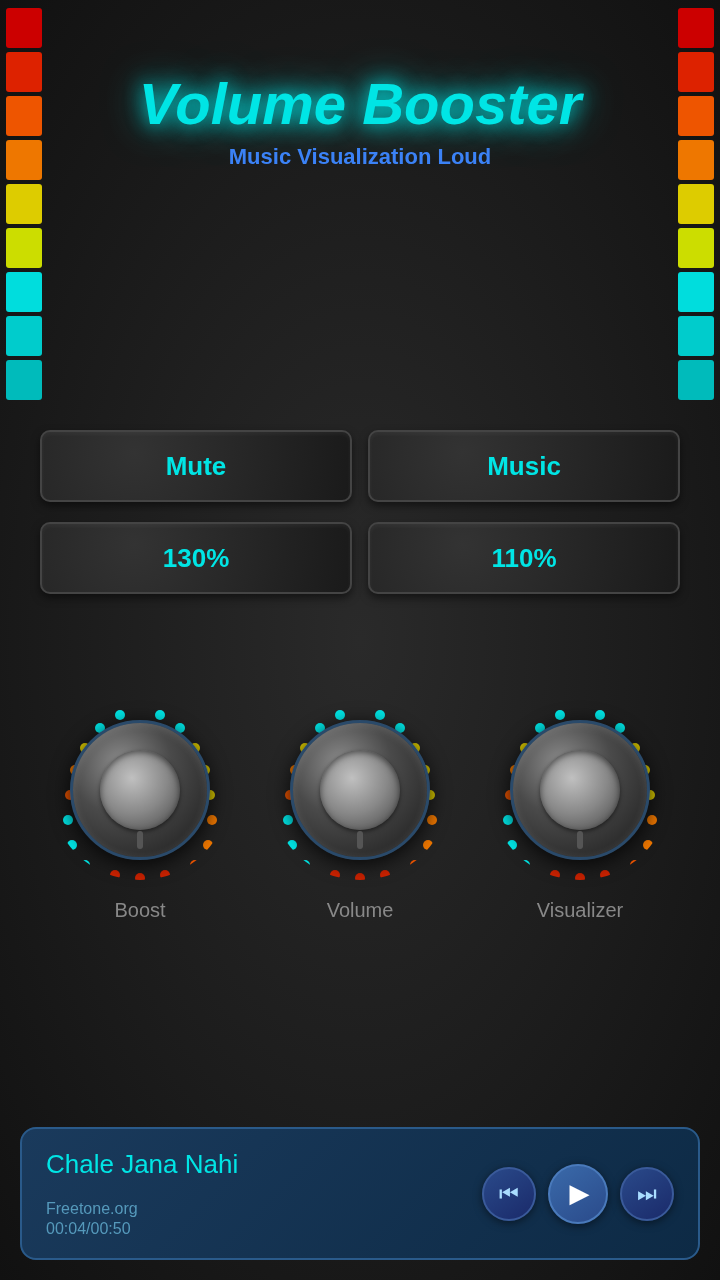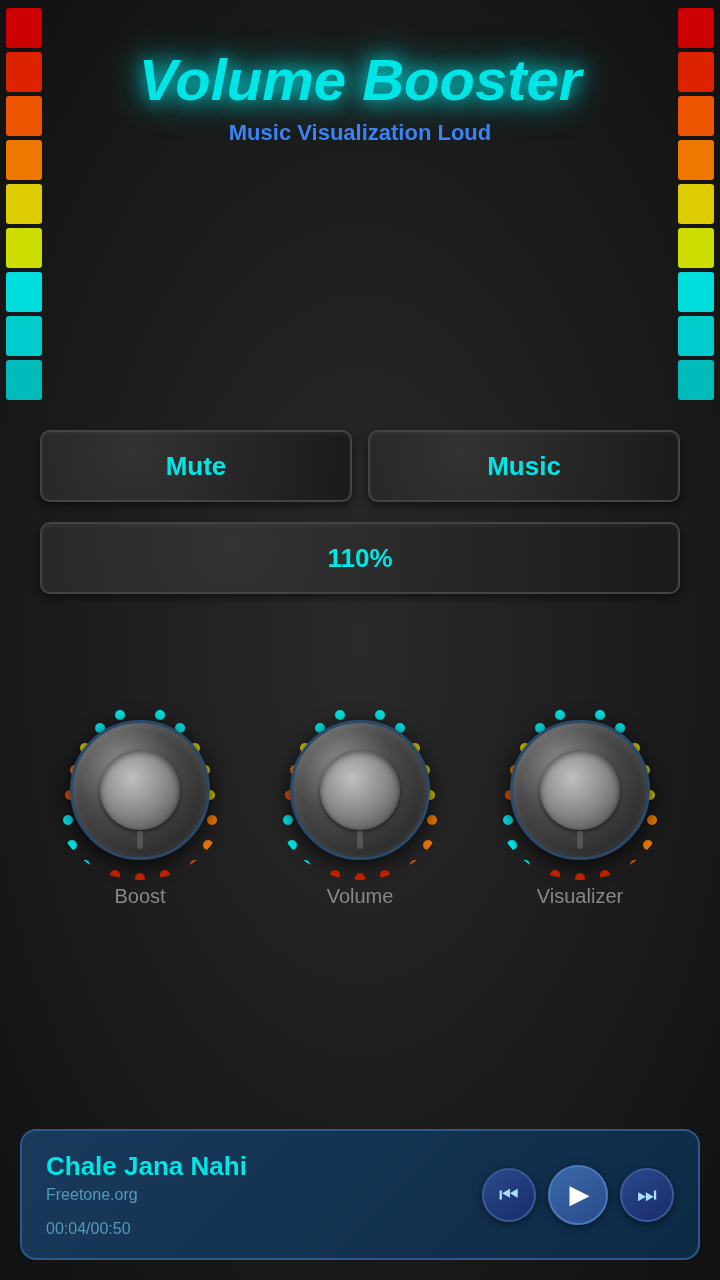--- a/index.html
+++ b/index.html
@@ -38,21 +38,21 @@
     }
     .vu-bar {
       width: 36px;
       height: 40px;
       border-radius: 3px;
     }
 
     
     .title-area {
       position: absolute;
-      top: 48px;
+      top: 72px;
       left: 60px;
       right: 60px;
       text-align: center;
     }
     .app-title {
       font-size: 58px;
       font-weight: bold;
       font-style: italic;
       color: #00e5e5;
       text-shadow: 0 0 20px #00e5e5, 0 0 40px #00aaaa;
@@ -108,21 +108,21 @@
       left: 30px;
       right: 30px;
       display: flex;
       justify-content: space-around;
       align-items: center;
     }
     .knob-container {
       display: flex;
       flex-direction: column;
       align-items: center;
-      gap: 5px;
+      gap: 19px;
     }
     .knob-wrap {
       position: relative;
       width: 180px;
       height: 180px;
     }
     .knob-ring {
       position: absolute;
       top: 0; left: 0;
       width: 180px;
@@ -175,32 +175,32 @@
       padding: 20px 24px;
       display: flex;
       align-items: center;
       justify-content: space-between;
     }
     .player-info {
       flex: 1;
     }
     .song-title {
       font-size: 26px;
-      font-weight: bold;
+      font-weight: normal;
       color: #00e5e5;
     }
     .song-source {
       font-size: 16px;
       color: #5599bb;
-      margin-top: 4px;
+      margin-top: 20px;
     }
     .song-time {
       font-size: 16px;
       color: #5599bb;
-      margin-top: 16px;
+      margin-top: 2px;
     }
     .player-controls {
       display: flex;
       gap: 12px;
       align-items: center;
     }
     .ctrl-btn {
       width: 54px;
       height: 54px;
       border-radius: 50%;
@@ -259,20 +259,21 @@
   <div class="app-title">Volume Booster</div>
   <div class="app-subtitle">Music Visualization Loud</div>
 </div>
 
 <div class="buttons-area">
   <div class="btn-row">
     <button class="vol-btn">Mute</button>
     <button class="vol-btn">Music</button>
   </div>
   <div class="btn-row">
+    <button class="vol-btn">130%</button>
     <button class="vol-btn">110%</button>
   </div>
 </div>
 
 <div class="knobs-area">
 
   <div class="knob-container">
     <div class="knob-wrap">
       <svg class="knob-ring" viewBox="0 0 180 180">
 

